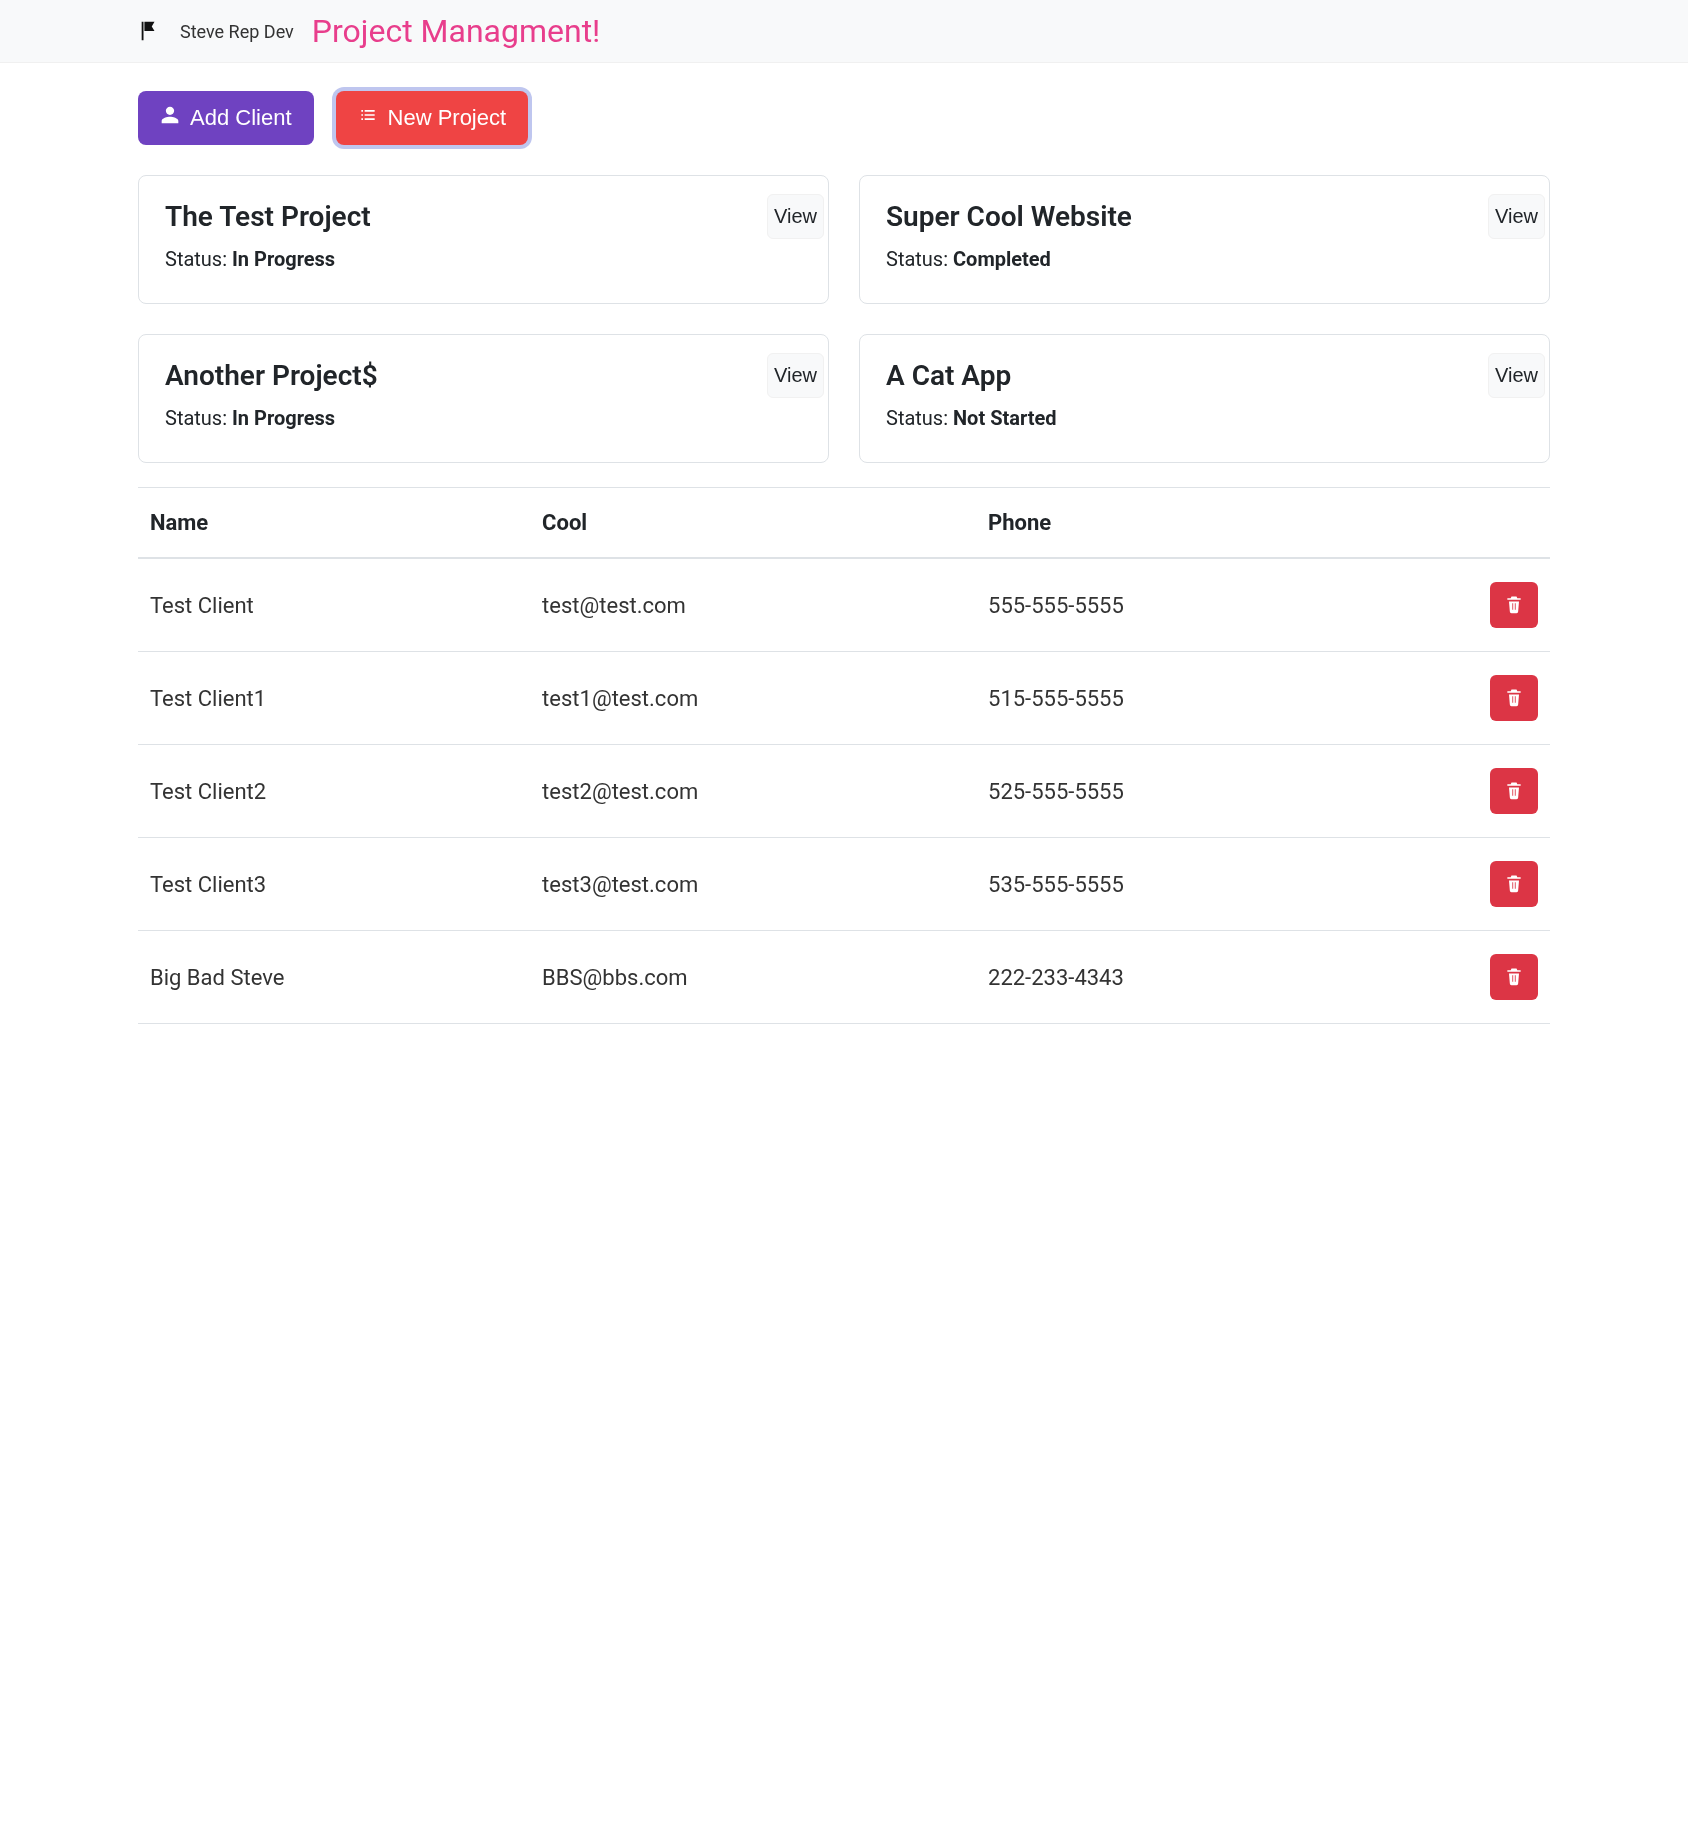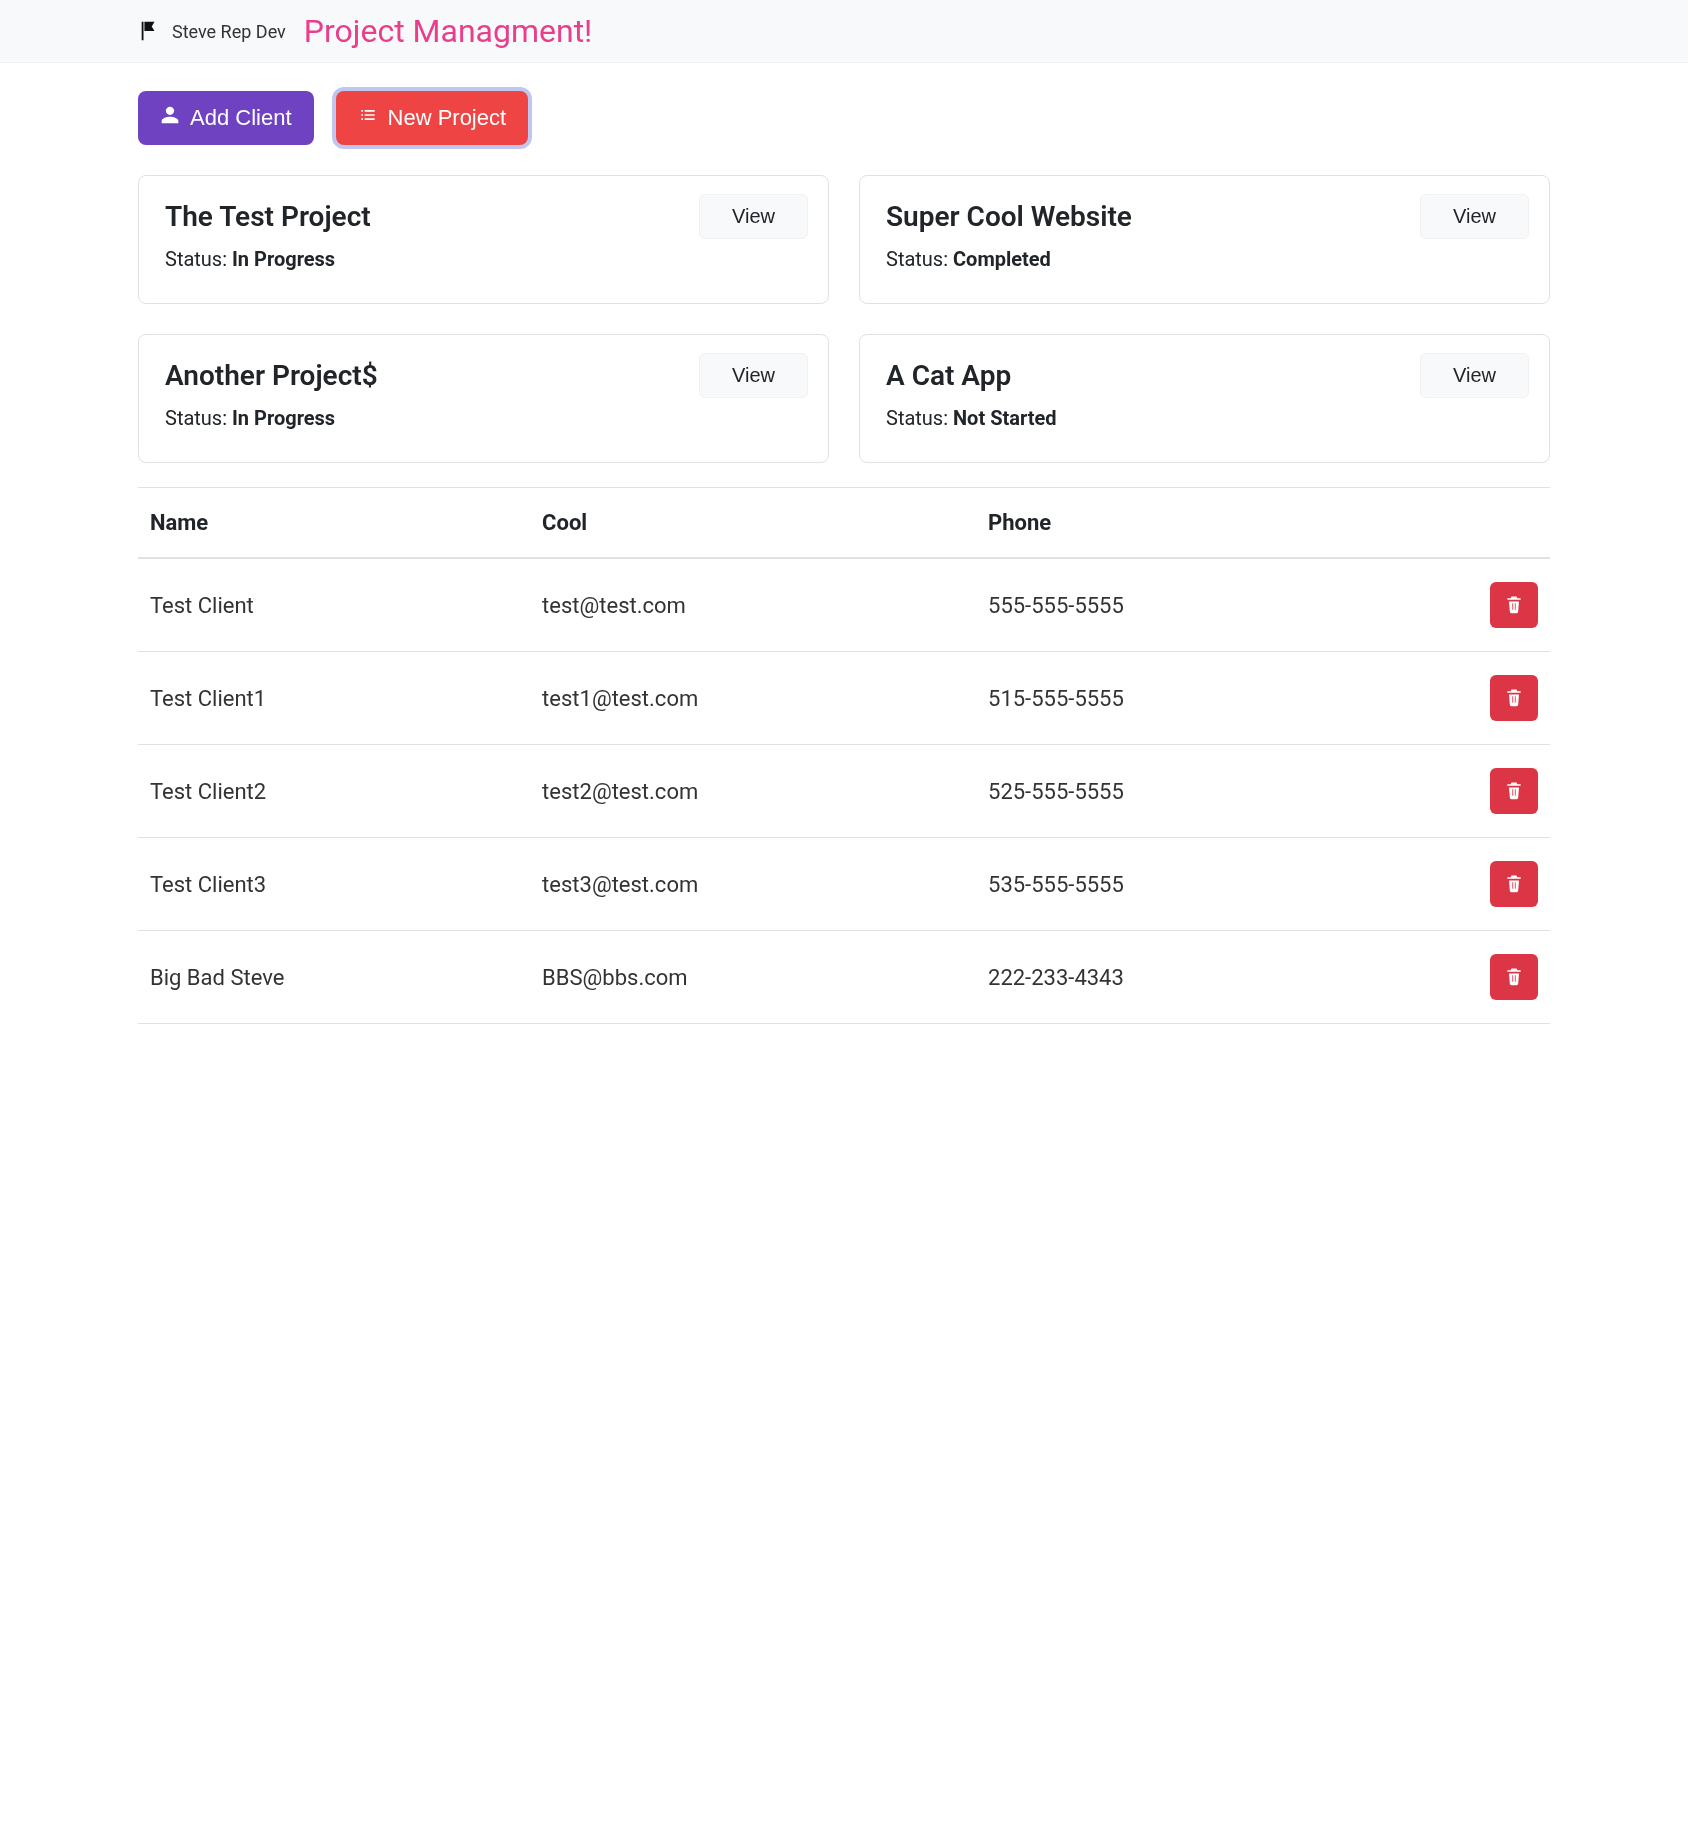--- a/index.html
+++ b/index.html
@@ -22,21 +22,21 @@
       display: flex;
       align-items: center;
       gap: 18px;
       max-width: 1460px;
       margin: 0 auto;
       padding: 0 24px;
     }
     .brand-left {
       display: flex;
       align-items: center;
-      gap: 12px;
+      gap: 20px;
     }
     .brand-icon svg { display: block; }
     .brand-text {
       font-size: 18px;
       color: #333;
       font-weight: 400;
     }
     .brand-title {
       font-size: 32px;
       color: #e83e8c;
@@ -86,25 +86,25 @@
     }
     .card-status {
       font-size: 20px;
       color: #212529;
     }
     .card-status-label { font-weight: 400; }
     .card-status-value { font-weight: 700; }
     .view-btn {
       position: absolute;
       top: 18px;
-      right: 20px;
+      right: 4px;
       background: #f8f9fa;
       border: 1px solid #f1f1f1;
       border-radius: 6px;
-      padding: 10px 32px;
+      padding: 10px 6px;
       font-size: 20px;
       color: #212529;
       cursor: pointer;
     }
     .table-wrap {
       margin-top: 24px;
       border-top: 1px solid #dee2e6;
     }
     table {
       width: 100%;

